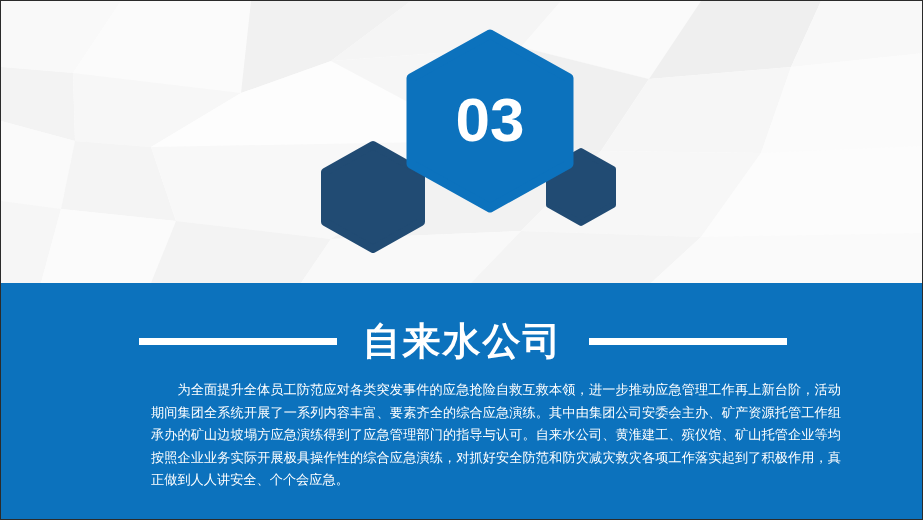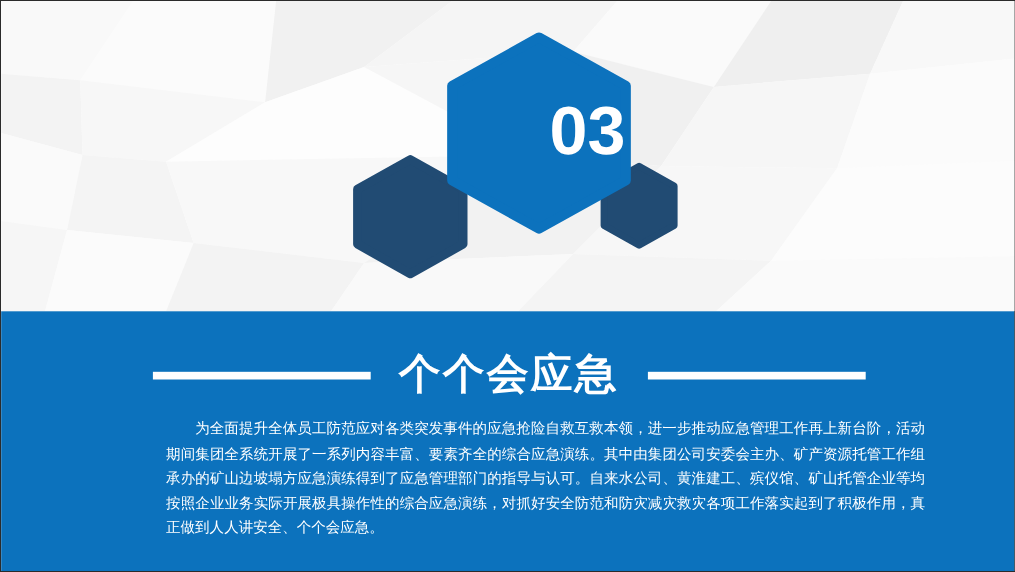--- a/index.html
+++ b/index.html
@@ -58,21 +58,20 @@
     display: flex;
     align-items: center;
     justify-content: center;
     color: #ffffff;
     font-size: 62px;
     font-weight: bold;
     letter-spacing: 0px;
     line-height: 1;
     font-family: "Liberation Sans", "DejaVu Sans", sans-serif;
     user-select: none;
-    padding-left: 44px;
   }
 
   
   .blue-panel {
     position: absolute;
     left: 0;
     top: 282px;
     width: 923px;
     height: 238px;
     background: #0c72bd;
@@ -186,21 +185,21 @@
       <polygon points="84,3 163,47 163,133 84,177 5,133 5,47" fill="#0c72bd" stroke="#0c72bd" stroke-width="9" stroke-linejoin="round"></polygon>
     </svg>
   </div>
 
   <div class="hex-number">03</div>
 
   <div class="blue-panel"></div>
 
   <div class="title-row">
     <div class="rule rule-left"></div>
-    <div class="slide-title">个个会应急</div>
+    <div class="slide-title">自来水公司</div>
     <div class="rule rule-right"></div>
   </div>
 
   <div class="body-wrap">
     <p class="body-text">为全面提升全体员工防范应对各类突发事件的应急抢险自救互救本领，进一步推动应急管理工作再上新台阶，活动期间集团全系统开展了一系列内容丰富、要素齐全的综合应急演练。其中由集团公司安委会主办、矿产资源托管工作组承办的矿山边坡塌方应急演练得到了应急管理部门的指导与认可。自来水公司、黄淮建工、殡仪馆、矿山托管企业等均按照企业业务实际开展极具操作性的综合应急演练，对抓好安全防范和防灾减灾救灾各项工作落实起到了积极作用，真正做到人人讲安全、个个会应急。</p>
   </div>
 
 </div>
 
 </body></html>

